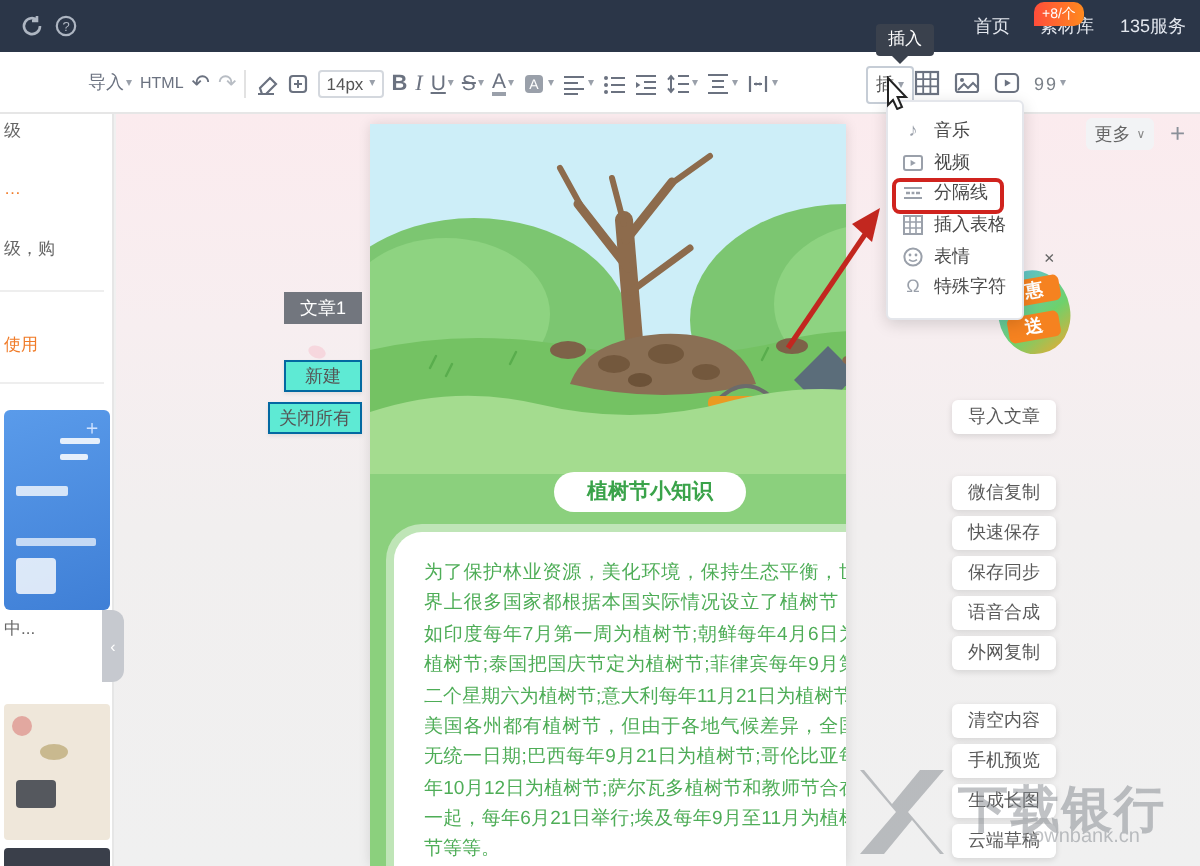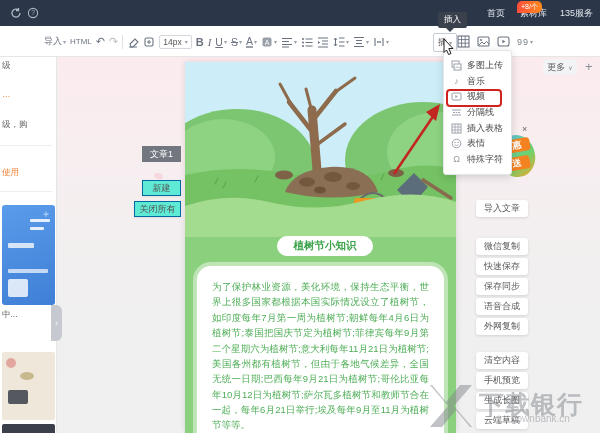--- a/index.html
+++ b/index.html
@@ -49,21 +49,21 @@
   .thumb2 { position:absolute; left:2px; top:295px; width:53px; height:68px; background:#efe7da; border-radius:2px; overflow:hidden; }
   .thumb2 .blot { position:absolute; border-radius:50%; }
   .thumb3 { position:absolute; left:2px; top:367px; width:53px; height:20px; background:#3a3f4a; border-radius:2px; }
   .collapse { position:absolute; left:51px; top:305px; width:11px; height:36px; background:#c6c9cf; border-radius:0 6px 6px 0; z-index:3; color:#fff; font-size:8px; display:flex; align-items:center; justify-content:center; cursor:pointer; }
 
   
   .canvas { position:absolute; left:58px; top:57px; width:542px; height:376px; background:linear-gradient(180deg,#fbebee 0%,#f7eef0 28%,#f1efef 55%,#f0f0f0 100%); }
   .petal { position:absolute; left:128px; top:66px; width:14px; height:9px; background:#f3b9c6; border-radius:50% 60% 55% 50%; transform:rotate(-24deg); }
   .petal2 { position:absolute; left:96px; top:116px; width:9px; height:6px; background:#f6cdd6; border-radius:50%; transform:rotate(20deg); opacity:.7; }
 
-  .page { position:absolute; left:185px; top:62px; width:271px; height:371px; background:#8bd07d; box-shadow:0 0 6px rgba(0,0,0,.12); z-index:1; overflow:hidden; }
+  .page { position:absolute; left:185px; top:62px; width:238px; height:371px; background:#8bd07d; box-shadow:0 0 6px rgba(0,0,0,.12); z-index:1; overflow:hidden; }
   .illus { position:absolute; left:0; top:0; width:271px; height:175px; }
   .titlepill { position:absolute; left:92px; top:174px; width:96px; height:20px; background:#fff; border-radius:12px; display:flex; align-items:center; justify-content:center; font-size:10.5px; font-weight:bold; color:#3aa34a; }
   .textcard { position:absolute; left:12px; top:204px; width:247px; height:200px; background:#fff; border-radius:14px; box-shadow:0 0 0 4px rgba(255,255,255,.45); padding:13px 15px; }
   .textcard p { font-size:9.5px; line-height:1.62; color:#4ead57; text-align:justify; }
 
   
   .tab { position:absolute; z-index:2; font-size:9px; display:flex; align-items:center; justify-content:center; cursor:pointer; }
   .tab-article { left:142px; top:146px; width:39px; height:16px; background:#72767e; color:#fff; }
   .tab-white { background:#5eead4; color:#555; border:1px solid #0369a1; box-shadow:0 1px 2px rgba(0,0,0,.08); }
   .tab-new { left:142px; top:180px; width:39px; height:16px; }
@@ -339,28 +339,20 @@
 
   <div class="promo">
     <div class="ball"></div>
     <span class="tag" style="top:8px">惠</span>
     <span class="tag" style="top:26px">送</span>
   </div>
   <span class="promo-close">×</span>
 
   <div class="menu">
     <div class="menu-item">
-      <span class="mi"><svg width="11" height="11" viewBox="0 0 11 11">
-            <rect x="1" y="1" width="7" height="6" fill="none" stroke="#9aa0aa"></rect>
-            <rect x="3" y="4" width="7" height="6" fill="#fff" stroke="#9aa0aa"></rect>
-            <path d="M4 8.5l2-2 1.5 1.5 1-1 1.5 1.5" fill="none" stroke="#9aa0aa" stroke-width=".8"></path>
-          </svg></span>
-      <span class="ml">多图上传</span>
-    </div>
-    <div class="menu-item">
       <span class="mi">♪</span>
       <span class="ml">音乐</span>
     </div>
     <div class="menu-item">
       <span class="mi"><svg width="11" height="11" viewBox="0 0 11 11">
             <rect x="1" y="2" width="9" height="7" rx="1" fill="none" stroke="#9aa0aa"></rect>
             <path d="M4.3 4l2.6 1.5L4.3 7z" fill="#9aa0aa"></path>
           </svg></span>
       <span class="ml">视频</span>
     </div>

